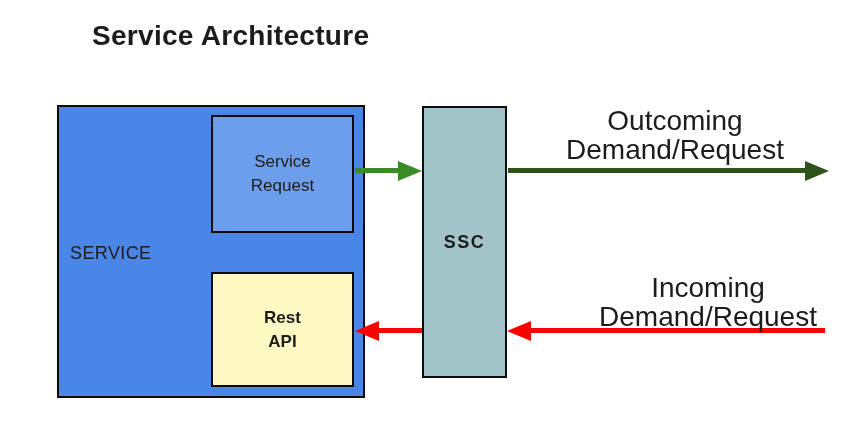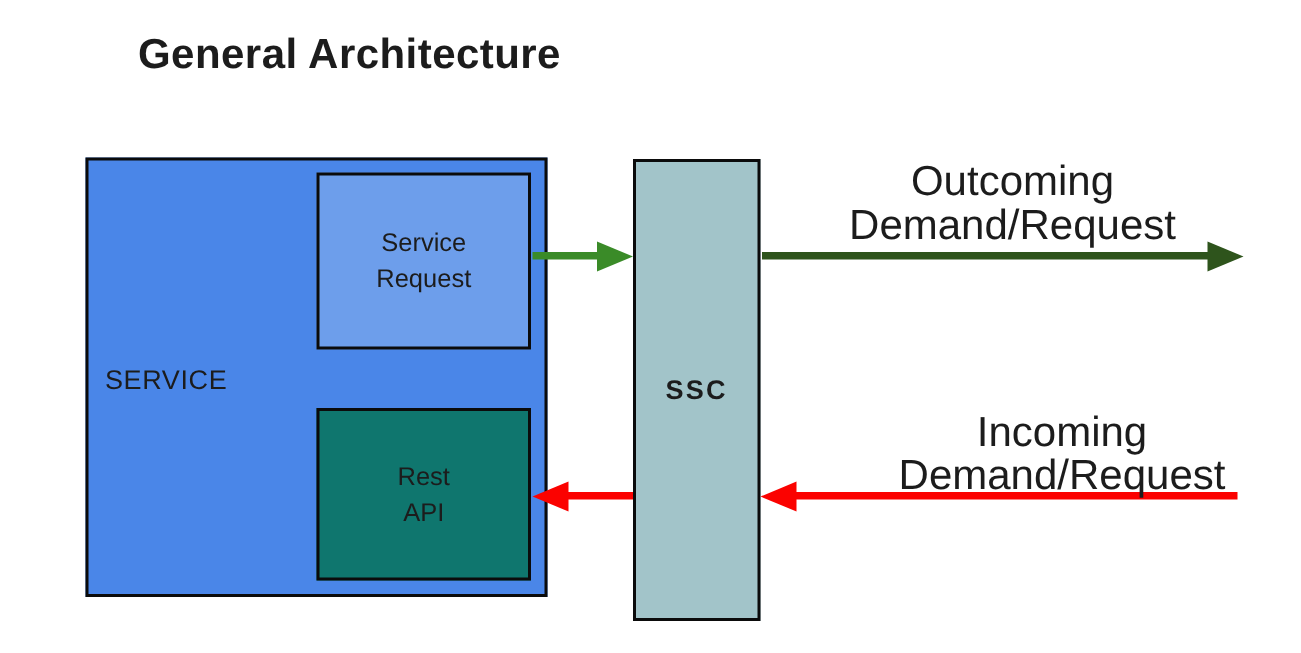--- a/index.html
+++ b/index.html
@@ -56,21 +56,21 @@
   .rest-api-box {
     left: 152px;
     top: 165px;
     width: 143px;
     height: 115px;
   }
   .ssc-box {
     left: 422px;
     top: 106px;
     width: 85px;
-    height: 308px;
+    height: 272px;
     display: flex;
     align-items: center;
     justify-content: center;
     font-size: 18px;
     font-weight: 700;
     letter-spacing: 1.5px;
   }
   .arrow-line {
     position: absolute;
     height: 5px;
@@ -111,31 +111,31 @@
   .red-incoming-line    { left: 528px; top: 328px; width: 297px; }
   .red-incoming-head    { left: 507px; top: 321px; }
   .red-restapi-line     { left: 375px; top: 328px; width: 47px; }
   .red-restapi-head     { left: 355px; top: 321px; }
 </style>
 </head>
 <body>
 
 <div class="canvas">
 
-  <div class="title" style="color: rgb(28, 28, 28);">General Architecture</div>
+  <div class="title" style="color: rgb(28, 28, 28);">Service Architecture</div>
 
   <div class="box service-box" style="background-color: rgb(74, 134, 232);">
     <div class="service-label" style="color: rgb(28, 28, 28);">SERVICE</div>
 
     <div class="box module-box service-request-box" style="background-color: rgb(109, 158, 235); color: rgb(28, 28, 28);">
       <span>Service
 Request</span>
     </div>
 
-    <div class="box module-box rest-api-box" style="background-color: #0f766e; color: rgb(28, 28, 28);">
+    <div class="box module-box rest-api-box" style="background-color: #fef9c3; color: rgb(28, 28, 28); font-weight: bold;">
       <span>Rest
 API</span>
     </div>
   </div>
 
   <div class="box ssc-box" style="background-color: rgb(162, 196, 201); color: rgb(28, 28, 28);">
     <span>SSC</span>
   </div>
 
   <div class="arrow-line green-connector-line" style="background-color: rgb(58, 139, 40);"></div>

